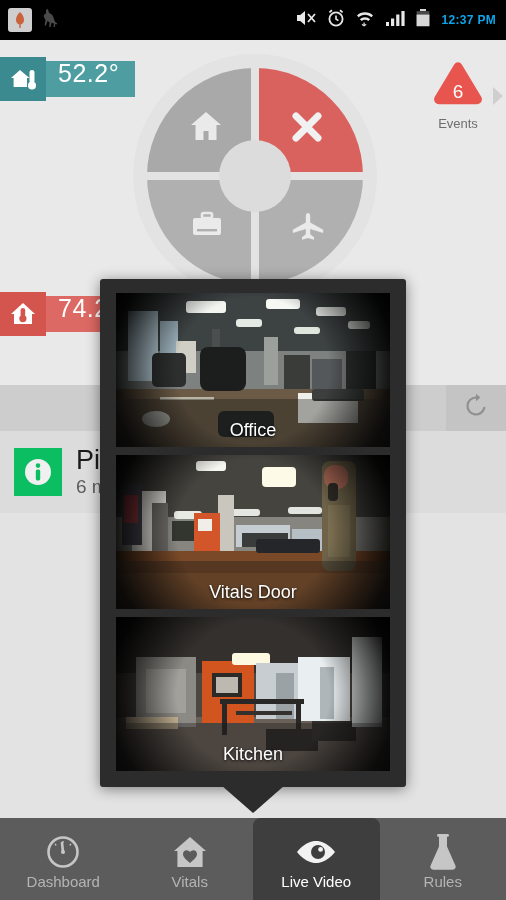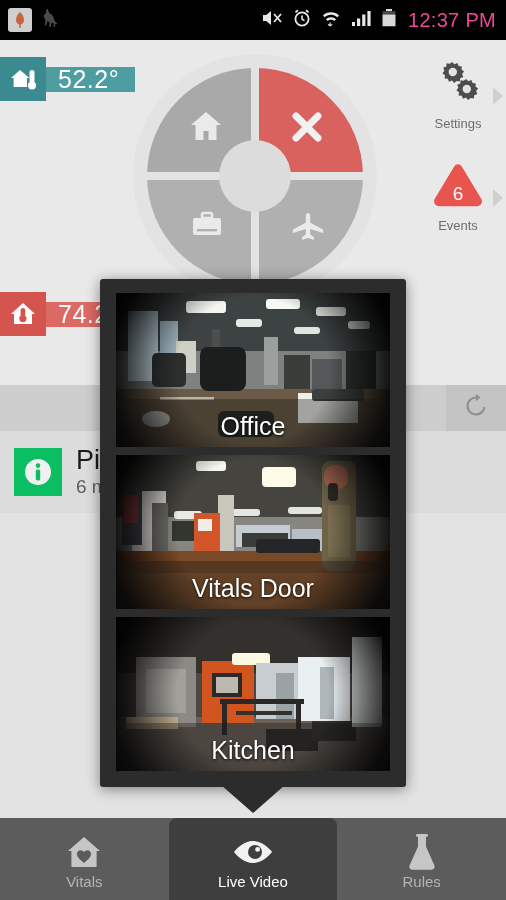--- a/index.html
+++ b/index.html
@@ -20,39 +20,39 @@
     padding: 0 8px;
   }
   .sb-left { display: flex; align-items: center; gap: 8px; }
   .sb-right { margin-left: auto; display: flex; align-items: center; gap: 9px; }
   .sb-appicon {
     width: 24px; height: 24px; border-radius: 3px;
     background: #cfcfcf;
     display: flex; align-items: center; justify-content: center;
   }
   .sb-time {
-    color: #ec4899; font-size: 20px; letter-spacing: .3px;
-    padding-left: 2px; padding-right: 2px;
+    color: #0ea5e9; font-size: 12px; letter-spacing: .3px;
+    padding-left: 2px; padding-right: 2px; font-weight: bold;
   }
   .sb-ico { display: block; }
 
   
   .page { position: absolute; top: 40px; left: 0; width: 506px; height: 818px; background: #e9e9e9; }
 
   
   .tempchip {
     position: absolute; display: flex; align-items: center;
     height: 44px; color: #fff; overflow: hidden;
   }
   .tempchip .ic {
     width: 46px; height: 44px;
     display: flex; align-items: center; justify-content: center;
   }
   .tempchip .val {
-    font-size: 25px; padding: 0 16px 0 12px; line-height: 1;
+    font-size: 25px; padding: 0 16px 11px 12px; line-height: 1;
     letter-spacing: .5px;
   }
   .chip-outdoor { top: 17px; left: 0; }
   .chip-outdoor .ic { background: #3b8a8f; }
   .chip-outdoor .val { background: #4d9da1; }
   .chip-indoor { top: 252px; left: 0; }
   .chip-indoor .ic { background: #d4544e; }
   .chip-indoor .val { background: #dd6964; }
 
   
@@ -137,21 +137,21 @@
     position: absolute; inset: 0;
     background: radial-gradient(ellipse 58% 98% at 50% 50%,
       rgba(0,0,0,0) 48%, rgba(0,0,0,.55) 72%, rgba(0,0,0,.93) 90%, #000 100%);
   }
   .cam-band {
     position: absolute; left: 0; right: 0; bottom: 0; height: 48px;
     background: rgba(20,20,20,.35);
   }
   .cam-label {
     position: absolute; left: 0; right: 0; bottom: 6px;
-    text-align: center; color: #fff; font-size: 25px;
+    text-align: center; color: #fff; font-size: 18px;
     text-shadow: 0 1px 3px rgba(0,0,0,.9);
   }
 
   
   .navbar {
     position: absolute; left: 0; bottom: 0; width: 506px; height: 82px;
     background: #5c5c5c; display: flex;
   }
   .nav-item {
     flex: 1; display: flex; flex-direction: column;
@@ -280,38 +280,20 @@
             <path d="M14 2L2 13h3v10h18V13h3z" fill="#fff"></path>
             <rect x="11.6" y="7" width="4.6" height="9" rx="2.3" fill="#d4544e"></rect>
             <circle cx="13.9" cy="17.6" r="3.6" fill="#d4544e"></circle>
           </svg>
       </span>
       <span class="val">74.2</span>
     </div>
 
     <div class="rail">
 
-      <div class="rail-item">
-        <span class="rail-icon">
-          <svg width="52" height="50" viewBox="0 0 52 50">
-            <g fill="#4d4d4d">
-              <path d="M20 2l2.4 2.2 3-1.2 1.2 3.1 3.2.3-.3 3.2 2.6 1.9-2 2.6 1.2 3-3.1 1.2-.4 3.2-3.2-.4-2.5 2L20 20.6l-3 1.2-1.2-3.1-3.2-.3.4-3.2-2.6-1.9 2-2.6-1.2-3 3.1-1.2.3-3.2 3.2.4z"></path>
-              <circle cx="20.8" cy="12" r="4.2" fill="#e3e3e3"></circle>
-              <path d="M34 19l2.4 2.2 3-1.2 1.2 3.1 3.2.3-.3 3.2 2.6 1.9-2 2.6 1.2 3-3.1 1.2-.4 3.2-3.2-.4-2.5 2L34 37.6l-3 1.2-1.2-3.1-3.2-.3.4-3.2-2.6-1.9 2-2.6-1.2-3 3.1-1.2.3-3.2 3.2.4z"></path>
-              <circle cx="34.8" cy="29" r="4.2" fill="#e3e3e3"></circle>
-            </g>
-          </svg>
-        </span>
-        <span class="rail-label">Settings</span>
-        <span class="rail-chev">
-          <svg width="12" height="20" viewBox="0 0 12 20">
-              <path d="M1 1l10 9-10 9z" fill="#cfcfcf"></path>
-            </svg>
-        </span>
-      </div>
 
       <div class="rail-item">
         <span class="rail-icon">
           <span class="events-badge">
             <svg width="54" height="48" viewBox="0 0 54 48">
                 <path d="M23.2 3.4a4.5 4.5 0 017.6 0l19.4 32.4c2 3.3-.4 7.4-4.2 7.4H8c-3.8 0-6.2-4.1-4.2-7.4z" fill="#e8544e"></path>
               </svg>
             <span class="events-num">6</span>
           </span>
         </span>
@@ -450,20 +432,31 @@
       <div class="cam-vignette"></div>
       <div class="cam-band"></div>
       <div class="cam-label">Kitchen</div>
     </div>
 
     <div class="modal-arrow"></div>
   </div>
 
   <div class="navbar">
 
+    <div class="nav-item">
+      <span class="nav-ico">
+        <svg width="36" height="36" viewBox="0 0 36 36">
+            <circle cx="18" cy="18" r="14.5" fill="none" stroke="#c6c6c6" stroke-width="2.6"></circle>
+            <path d="M18 18l-1-9" stroke="#c6c6c6" stroke-width="2.6" stroke-linecap="round"></path>
+            <circle cx="18" cy="18" r="2" fill="#c6c6c6"></circle>
+            <path d="M10 10l1.2 1.4M18 7v1.8M26 10l-1.2 1.4" stroke="#c6c6c6" stroke-width="1.4"></path>
+          </svg>
+      </span>
+      <span class="nav-label">Dashboard</span>
+    </div>
 
     <div class="nav-item">
       <span class="nav-ico">
         <svg width="38" height="34" viewBox="0 0 38 34">
             <path d="M19 2L3 16h3.4v16h25.2V16H35z" fill="#c6c6c6"></path>
             <path d="M19 28c-4-3.4-7-5.8-7-9 0-2.2 1.7-3.8 3.6-3.8 1.3 0 2.6.7 3.4 1.9.8-1.2 2.1-1.9 3.4-1.9 1.9 0 3.6 1.6 3.6 3.8 0 3.2-3 5.6-7 9z" fill="#5c5c5c"></path>
           </svg>
       </span>
       <span class="nav-label">Vitals</span>
     </div>

